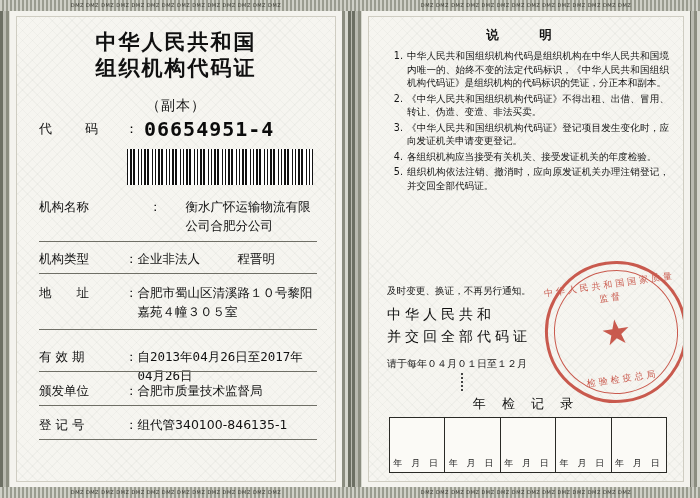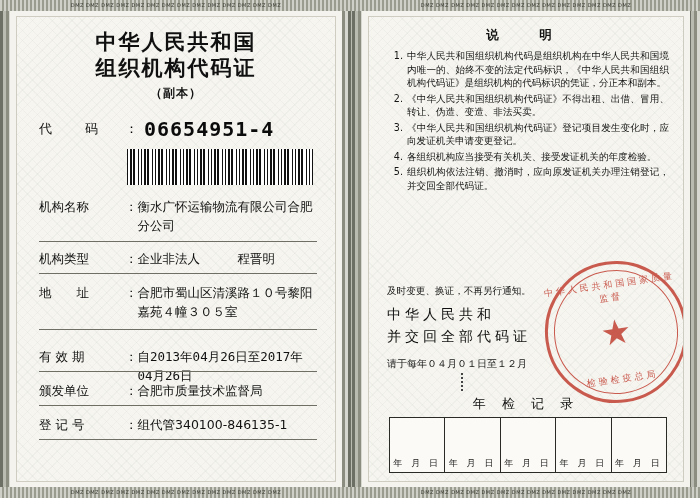--- a/index.html
+++ b/index.html
@@ -92,25 +92,24 @@
   }
   .title-line {
     font-family: "DejaVu Sans", sans-serif;
     font-size: 21px;
     font-weight: bold;
     color: #101010;
     letter-spacing: 2px;
     line-height: 26px;
   }
   .subtitle {
-    margin-top: 4px;
-    font-size: 12px;
+    margin-top: 16px;
+    font-size: 14px;
     color: #111;
     letter-spacing: 1px;
-    font-weight: bold;
   }
 
   .code-row {
     position: absolute;
     left: 22px; right: 22px; top: 100px;
     display: flex;
     align-items: center;
   }
   .code-label {
     font-size: 13px;
@@ -320,21 +319,21 @@
       </div>
 
       <div class="code-row">
         <span class="code-label">代　码</span>
         <span class="code-colon">：</span>
         <span class="code-value">06654951-4</span>
       </div>
 
       <div class="barcode"></div>
 
-      <div class="field" style="top:180px;">
+      <div class="field" style="top:180px;gap:24px;">
         <span class="lab">机构名称</span>
         <span class="col">：</span>
         <span class="val">衡水广怀运输物流有限公司合肥分公司</span>
       </div>
       <div class="rule" style="top:224px;"></div>
 
       <div class="field" style="top:232px;">
         <span class="lab">机构类型</span>
         <span class="col">：</span>
         <span class="val">企业非法人　　　程晋明</span>

